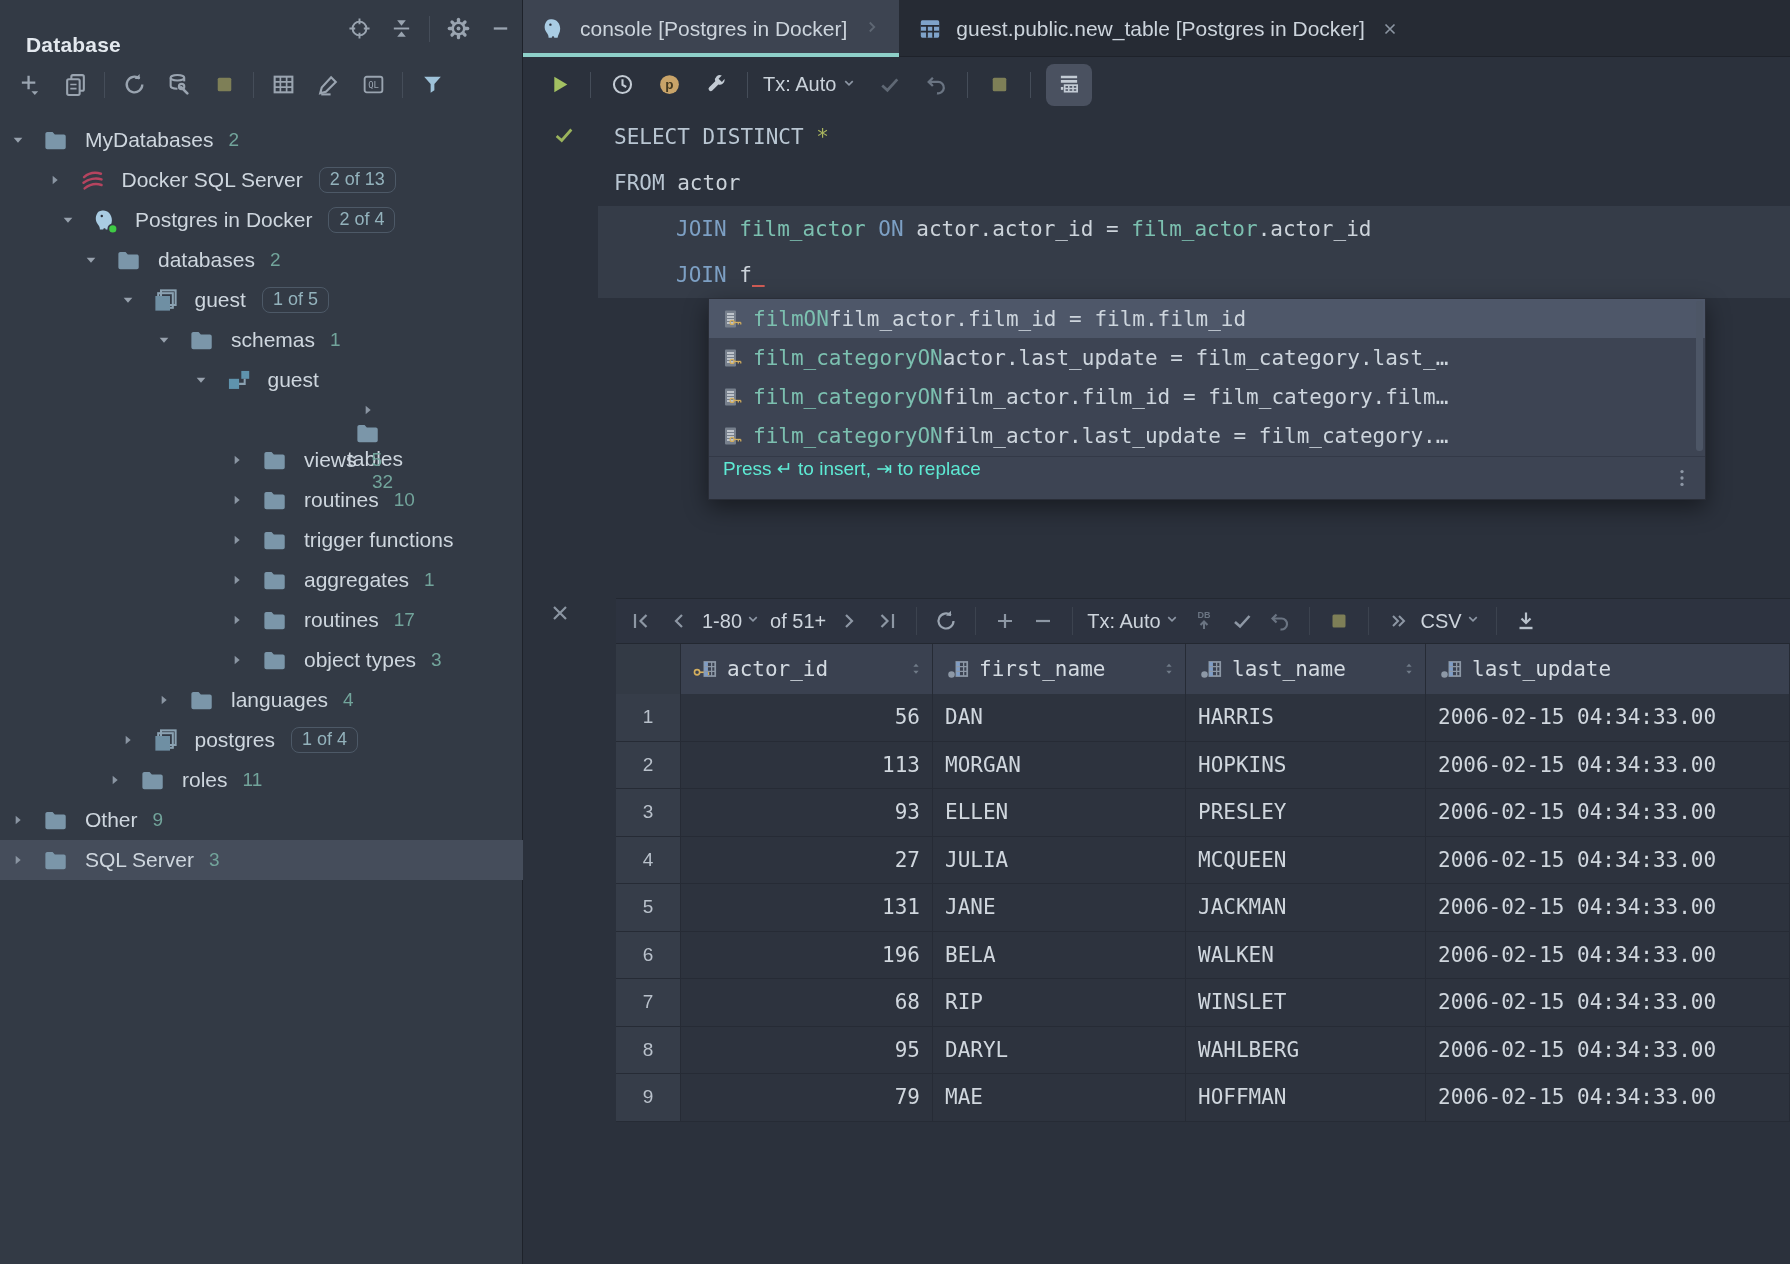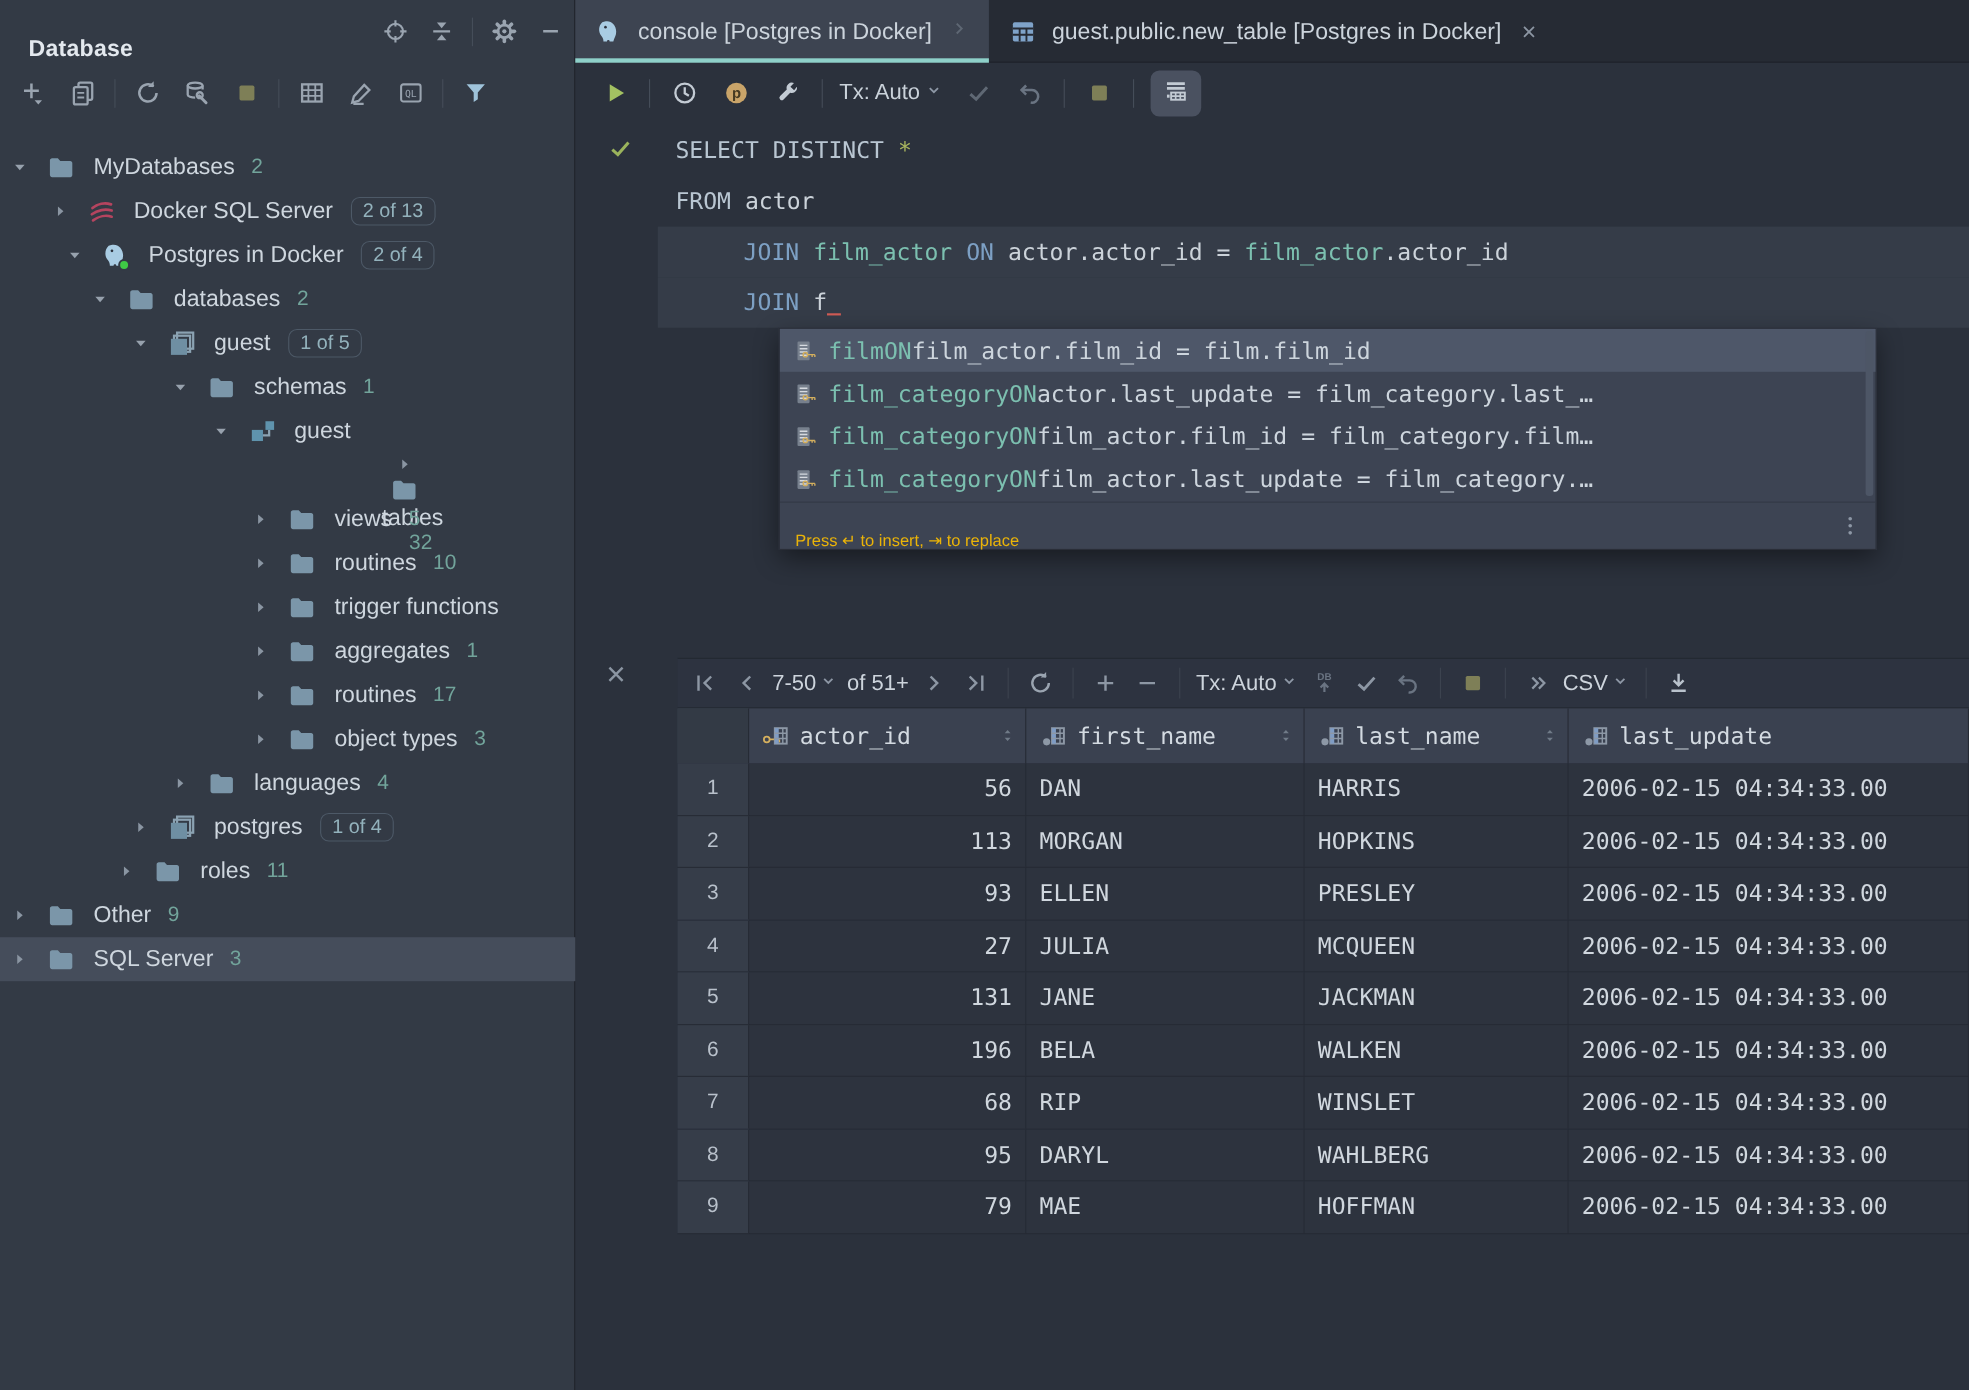--- a/index.html
+++ b/index.html
@@ -13,21 +13,21 @@
   .dbpanel-header { position:relative; height:57px; display:flex; align-items:center; }
   .dbpanel-title { margin-left:26px; font-size:21px; font-weight:700; color:#e3e8ee; letter-spacing:.2px;margin-top:32px; }
   .hicons { position:absolute; right:8px; top:0; height:57px; display:flex; align-items:center; gap:14px; }
   .hicon { width:28px; height:28px; display:flex; align-items:center; justify-content:center; cursor:pointer; }
   .hicon svg { width:23px; height:23px; }
   .vdiv { width:1px; height:26px; background:#454d59; }
   .dbpanel-toolbar { position:relative; height:55px; display:flex; align-items:center; padding-left:14px; gap:13px; }
   .ticon { width:32px; height:32px; display:flex; align-items:center; justify-content:center; cursor:pointer; }
   .ticon svg { width:25px; height:25px; }
 
-  .tree { position:absolute; left:0; top:132px; width:523px; }
+  .tree { position:absolute; left:0; top:120px; width:523px; }
   .tree-row { position:relative; height:40px; display:flex; align-items:center; cursor:pointer; }
   .tree-row.selected { background:#454d5b; }
   .chev { width:20px; height:20px; flex:0 0 20px; margin-right:14px; display:flex; align-items:center; justify-content:center; }
   .chev svg { width:16px; height:16px; }
   .nodeicon { width:27px; height:27px; flex:0 0 27px; margin-right:16px; position:relative;
     display:flex; align-items:center; justify-content:center; }
   .nodeicon svg { width:27px; height:27px; }
   .tree-label { font-size:21px; color:#ced6de; white-space:nowrap; }
   .tree-count { margin-left:15px; font-size:19px; color:#72a49b; }
   .tree-badge { margin-left:16px; font-size:18px; color:#93b2bc; border:1.5px solid #4d5967;
@@ -70,22 +70,22 @@
   .popup { position:absolute; left:708px; top:298px; width:998px; height:202px; background:#3d4453;
     border:1px solid #2a2e38; box-shadow:0 8px 22px rgba(0,0,0,.45); z-index:5; }
   .popup-items { position:relative; height:157px; }
   .pop-item { height:39px; display:flex; align-items:center; padding-left:12px; cursor:pointer;
     font-family:"DejaVu Sans Mono", monospace; font-size:21px; white-space:nowrap; overflow:hidden; }
   .pop-item.selected { background:#4e5769; }
   .pop-icon { width:24px; height:24px; margin-right:8px; flex:0 0 24px; }
   .pop-icon svg { width:24px; height:24px; }
   .pop-name { color:#7cc0b0; } .pop-kw { color:#7cc0b0; } .pop-cond { color:#cdd5dd; }
   .pop-scroll { position:absolute; right:2px; top:2px; width:7px; height:150px; background:#4d5666; border-radius:3px; }
-  .popup-footer { position:relative; height:44px; border-top:1px solid #333947; display:flex; align-items:flex-end;
-    padding-left:14px; font-size:15px; color:#eab308; }
+  .popup-footer { position:relative; height:44px; border-top:1px solid #333947; display:flex; align-items:flex-start;
+    padding-left:14px; font-size:19px; color:#5eead4; }
   .kebab { position:absolute; right:12px; top:10px; cursor:pointer; }
   .kebab svg { width:22px; height:22px; }
 
   
   .res-close { position:absolute; left:546px; top:599px; width:28px; height:28px; cursor:pointer;
     display:flex; align-items:center; justify-content:center; }
   .res-close svg { width:24px; height:24px; }
   .res-toolbar { position:absolute; left:616px; top:598px; width:1174px; height:46px; background:#2d3340;
     border-top:1px solid #232831; border-bottom:1px solid #232831; display:flex; align-items:center; gap:8px; padding-left:10px; }
   .ricon { width:30px; height:30px; display:flex; align-items:center; justify-content:center; cursor:pointer; }
@@ -679,21 +679,21 @@
           <path d="M6 5v14" stroke="#8d97a4" stroke-width="2.2"></path>
           <path d="M17.5 6l-6 6 6 6" fill="none" stroke="#8d97a4" stroke-width="2.2"></path>
         </svg>
       </span>
     <span class="ricon">
         <svg viewBox="0 0 24 24" xmlns="http://www.w3.org/2000/svg">
           <path d="M15 6l-6 6 6 6" fill="none" stroke="#8d97a4" stroke-width="2.2"></path>
         </svg>
       </span>
     <span class="rgroup">
-      <span class="rlabel">7-50</span>
+      <span class="rlabel">1-80</span>
       <span class="ddchev"><svg viewBox="0 0 24 24" xmlns="http://www.w3.org/2000/svg">
             <path d="M7 9.5l5 5 5-5" fill="none" stroke="#8d97a5" stroke-width="2.2"></path>
           </svg></span>
     </span>
     <span class="rlabel">of 51+</span>
     <span class="ricon">
         <svg viewBox="0 0 24 24" xmlns="http://www.w3.org/2000/svg">
           <path d="M9 6l6 6-6 6" fill="none" stroke="#8d97a4" stroke-width="2.2"></path>
         </svg>
       </span>

